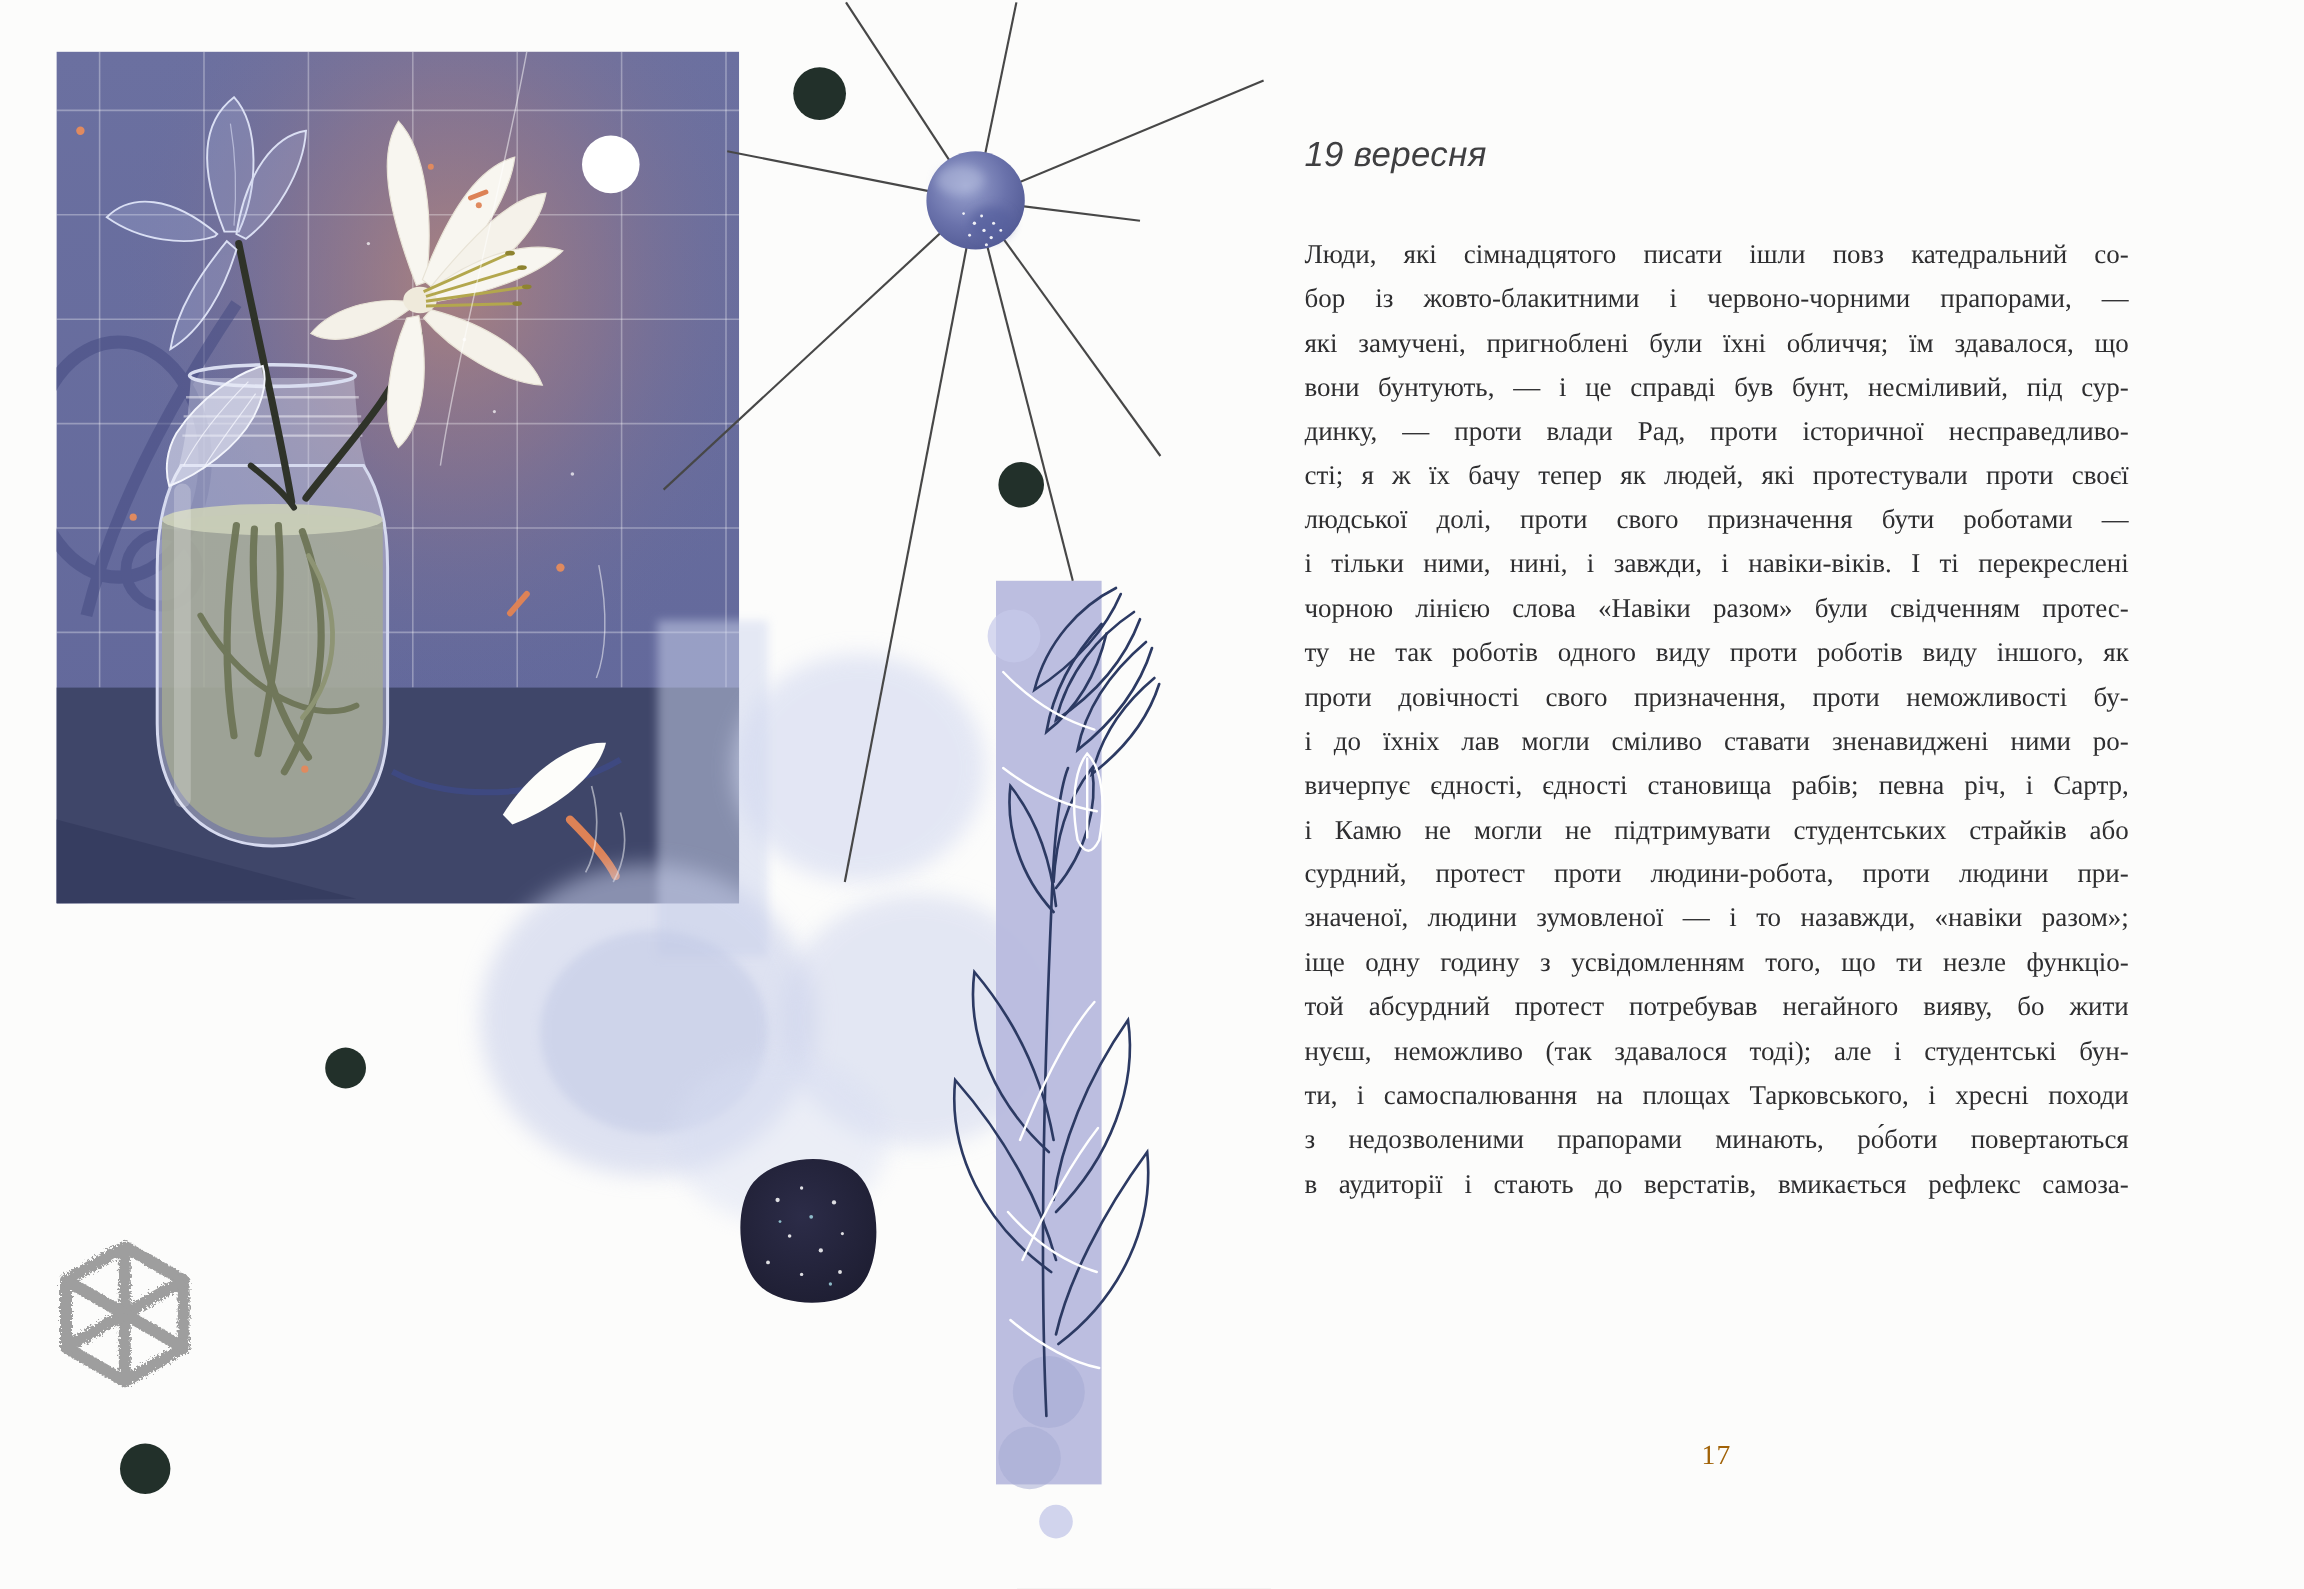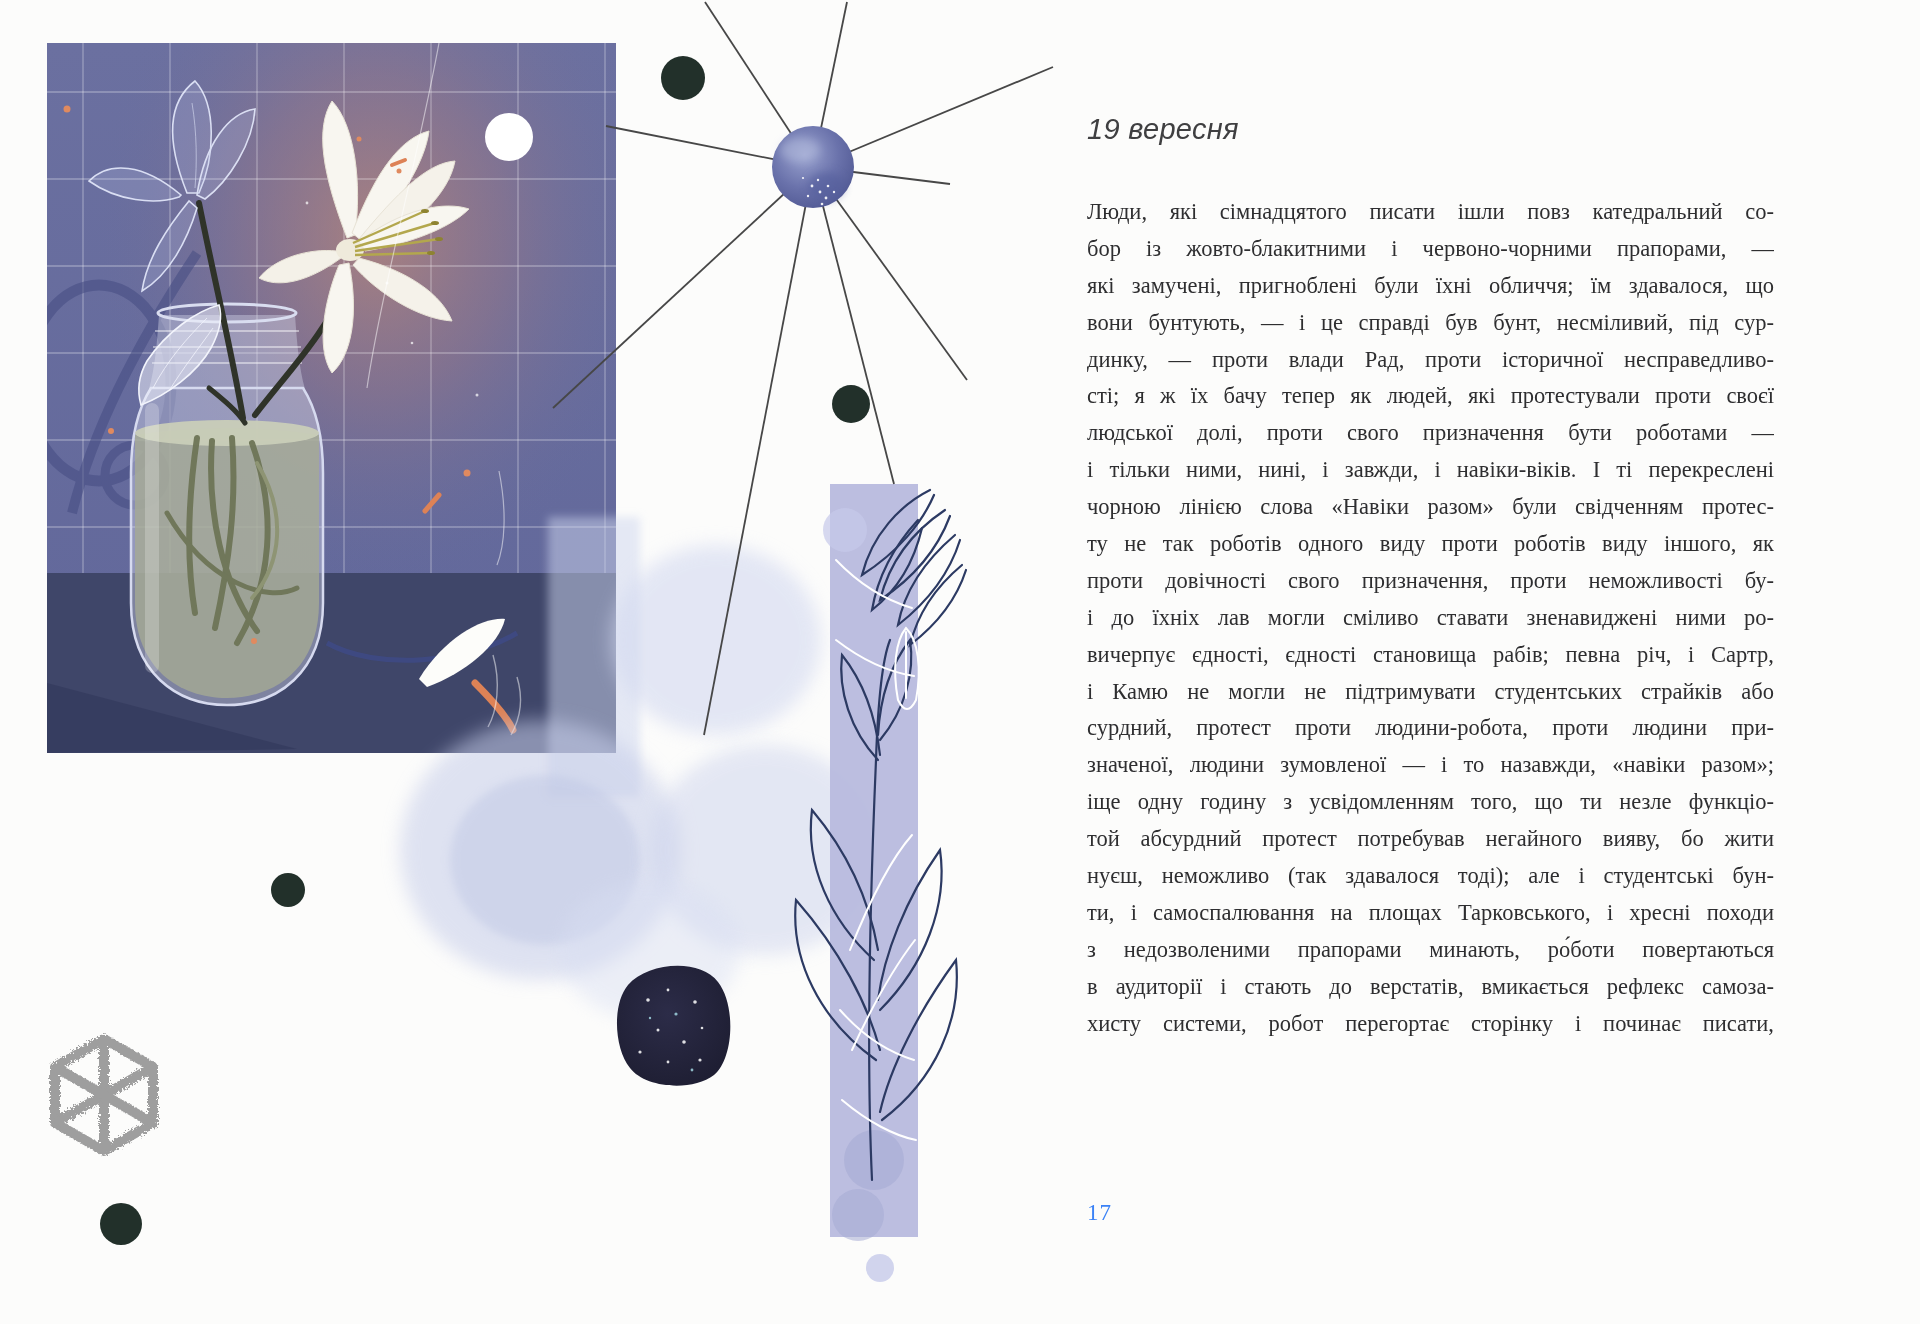--- a/index.html
+++ b/index.html
@@ -24,21 +24,21 @@
     font-size:29px; letter-spacing:.3px; color:var(--heading);font-style:italic;
   }
   .body{position:absolute; left:0; top:194px; width:687px; color:var(--ink);}
   .body-line{
     width:687px; height:36.9px; line-height:36.9px; font-size:22.5px;
     white-space:nowrap; overflow:hidden;
     text-align:justify; text-align-last:justify;
   }
   .pagenum{
     position:absolute; left:0; top:1200px; width:687px;
-    font-size:23px; color:#3b82f6; letter-spacing:1px;
+    text-align:center; font-size:23px; color:#a16207; letter-spacing:1px;
   } .tablefill{fill:var(--table);}
   .stripfill{fill:var(--strip);} .dotfill{fill:var(--dot);}
   .rayline{stroke:var(--ray); stroke-width:1.8; fill:none;}
   .lineart{stroke:var(--line_art); stroke-width:2.2; fill:none; stroke-linecap:round;}
   .whiteart{stroke:#ffffff; stroke-width:2; fill:none; stroke-linecap:round;}
 </style>
 </head>
 <body>
 
 <div class="page">
@@ -338,18 +338,17 @@
         <div class="body-line">вичерпує єдності, єдності становища рабів; певна річ, і Сартр,</div>
         <div class="body-line">і Камю не могли не підтримувати студентських страйків або</div>
         <div class="body-line">сурдний, протест проти людини-робота, проти людини при-</div>
         <div class="body-line">значеної, людини зумовленої — і то назавжди, «навіки разом»;</div>
         <div class="body-line">іще одну годину з усвідомленням того, що ти незле функціо-</div>
         <div class="body-line">той абсурдний протест потребував негайного вияву, бо жити</div>
         <div class="body-line">нуєш, неможливо (так здавалося тоді); але і студентські бун-</div>
         <div class="body-line">ти, і самоспалювання на площах Тарковського, і хресні походи</div>
         <div class="body-line">з недозволеними прапорами минають, ро́боти повертаються</div>
         <div class="body-line">в аудиторії і стають до верстатів, вмикається рефлекс самоза-</div>
-        <div class="body-line">хисту системи, робот перегортає сторінку і починає писати,</div>
       </div>
     <div class="pagenum">17</div>
   </div>
 
 </div>
 
 </body></html>

